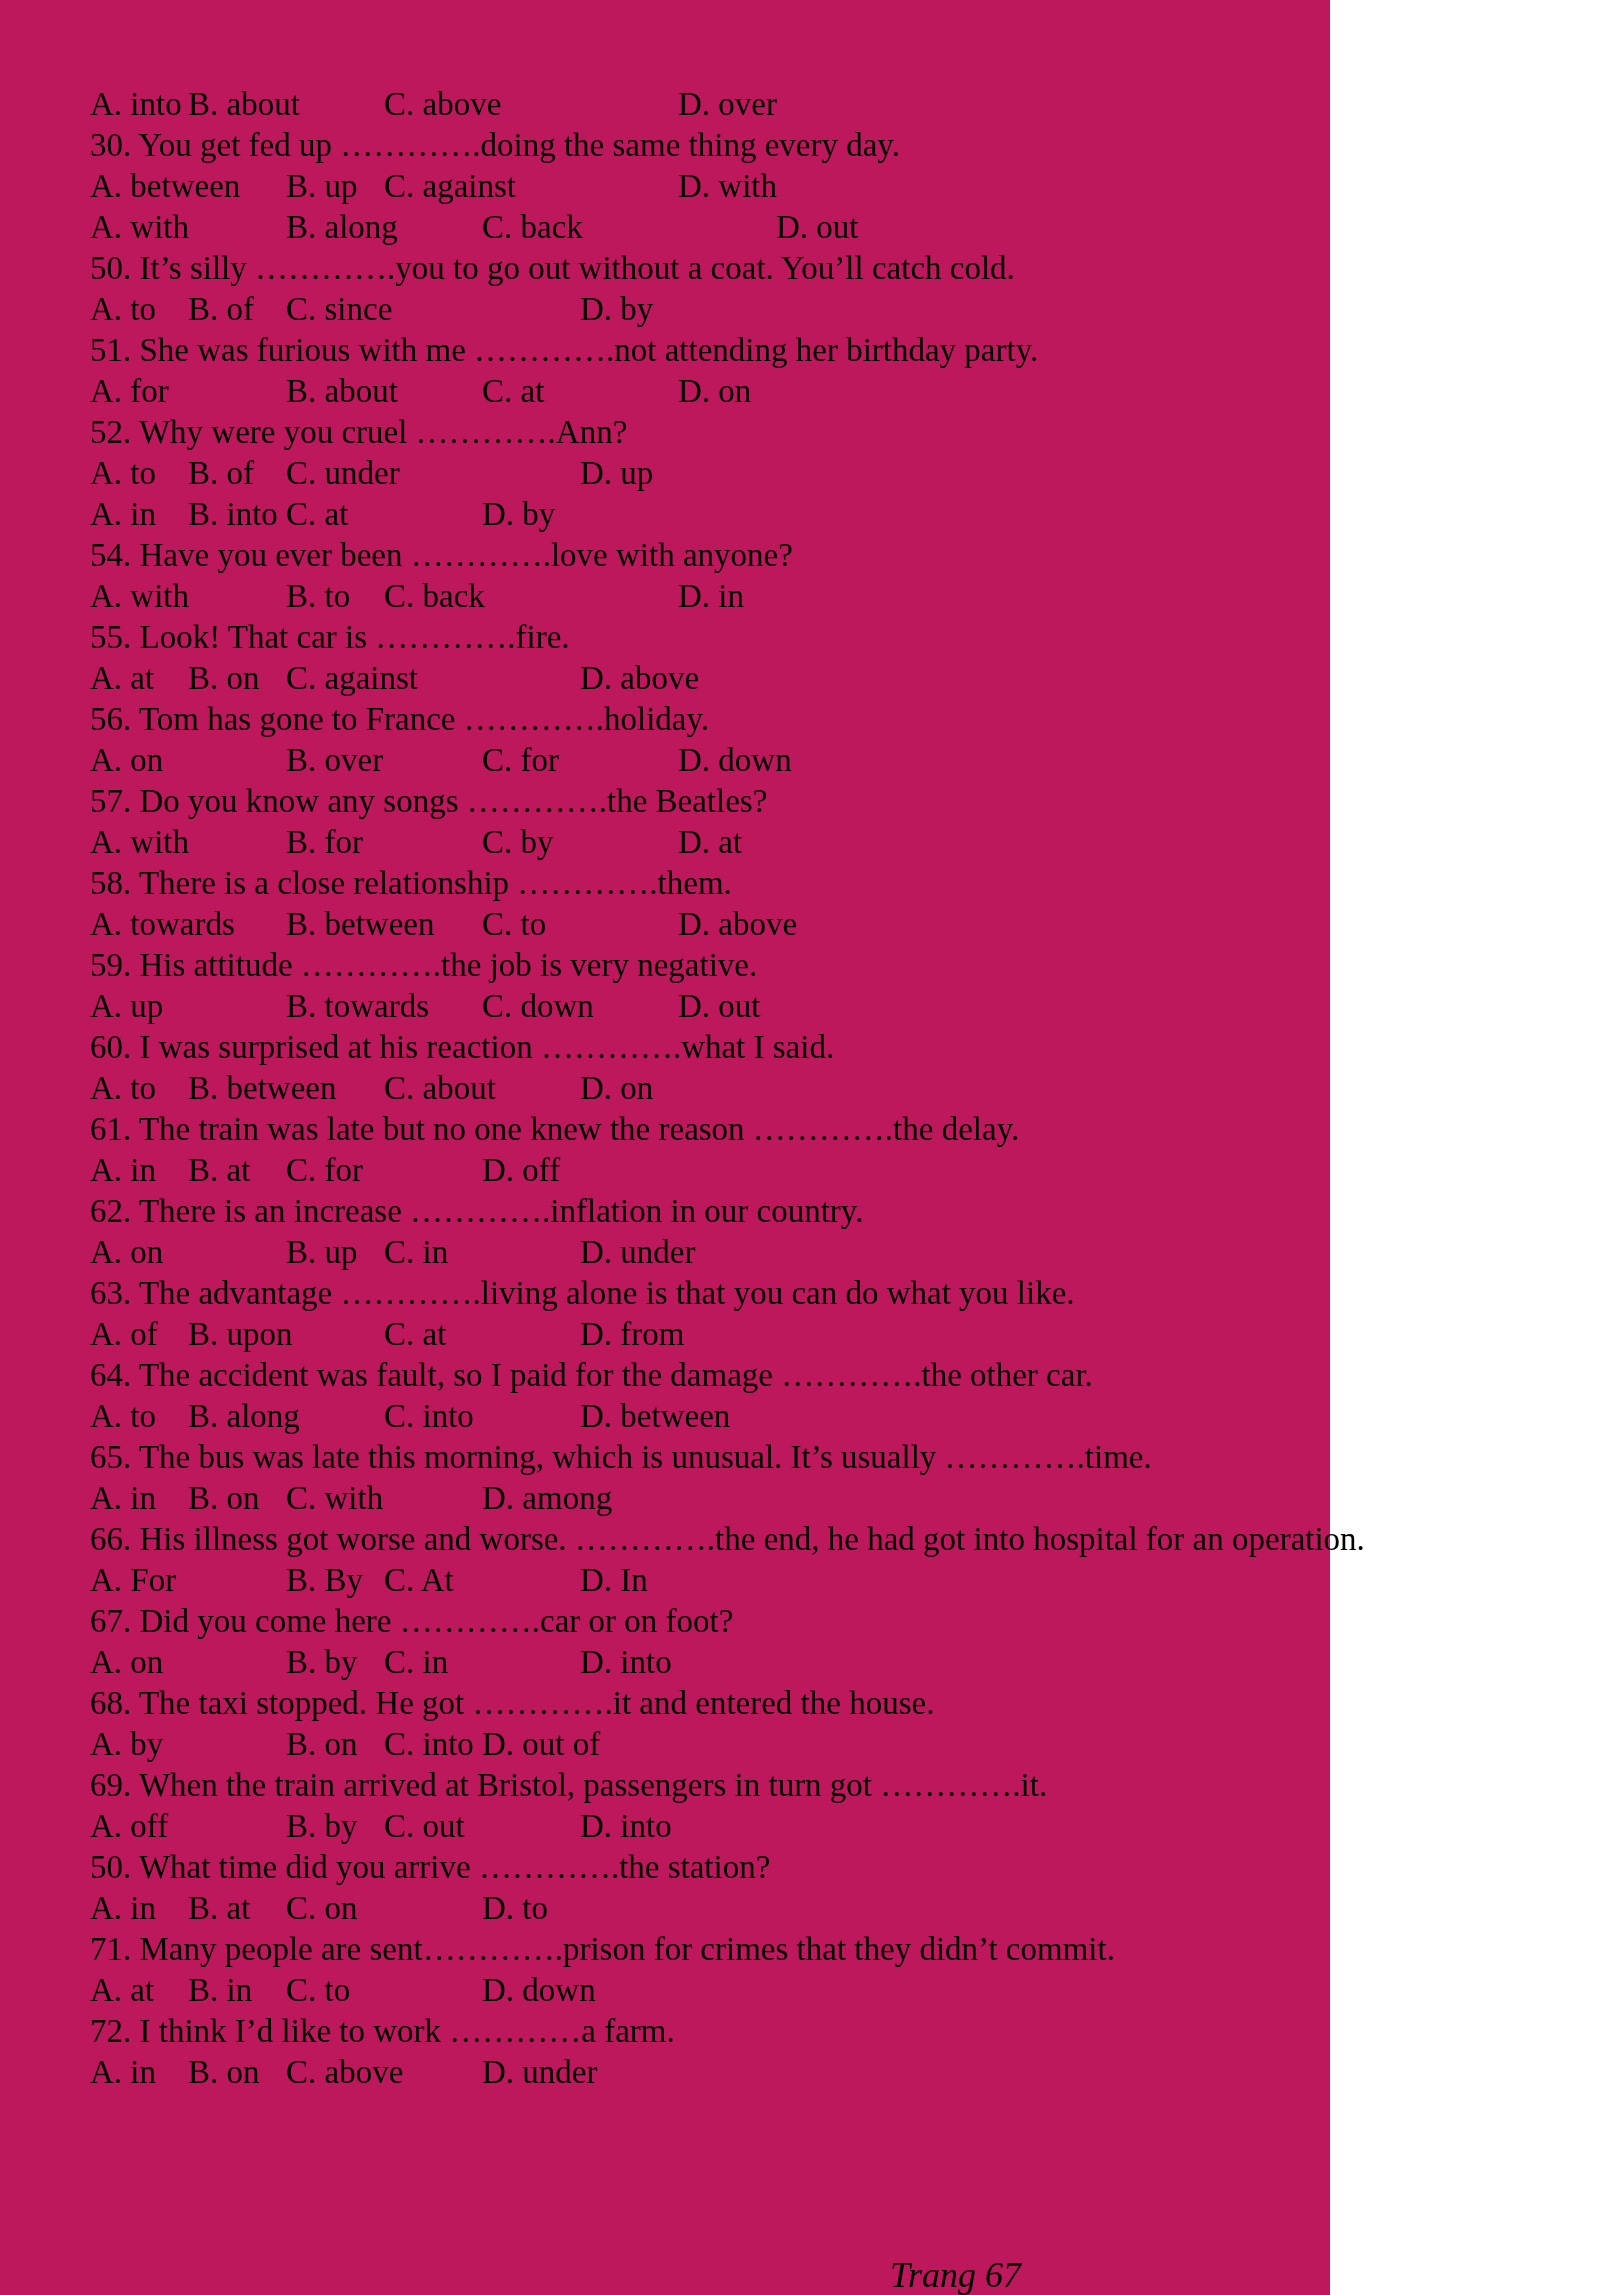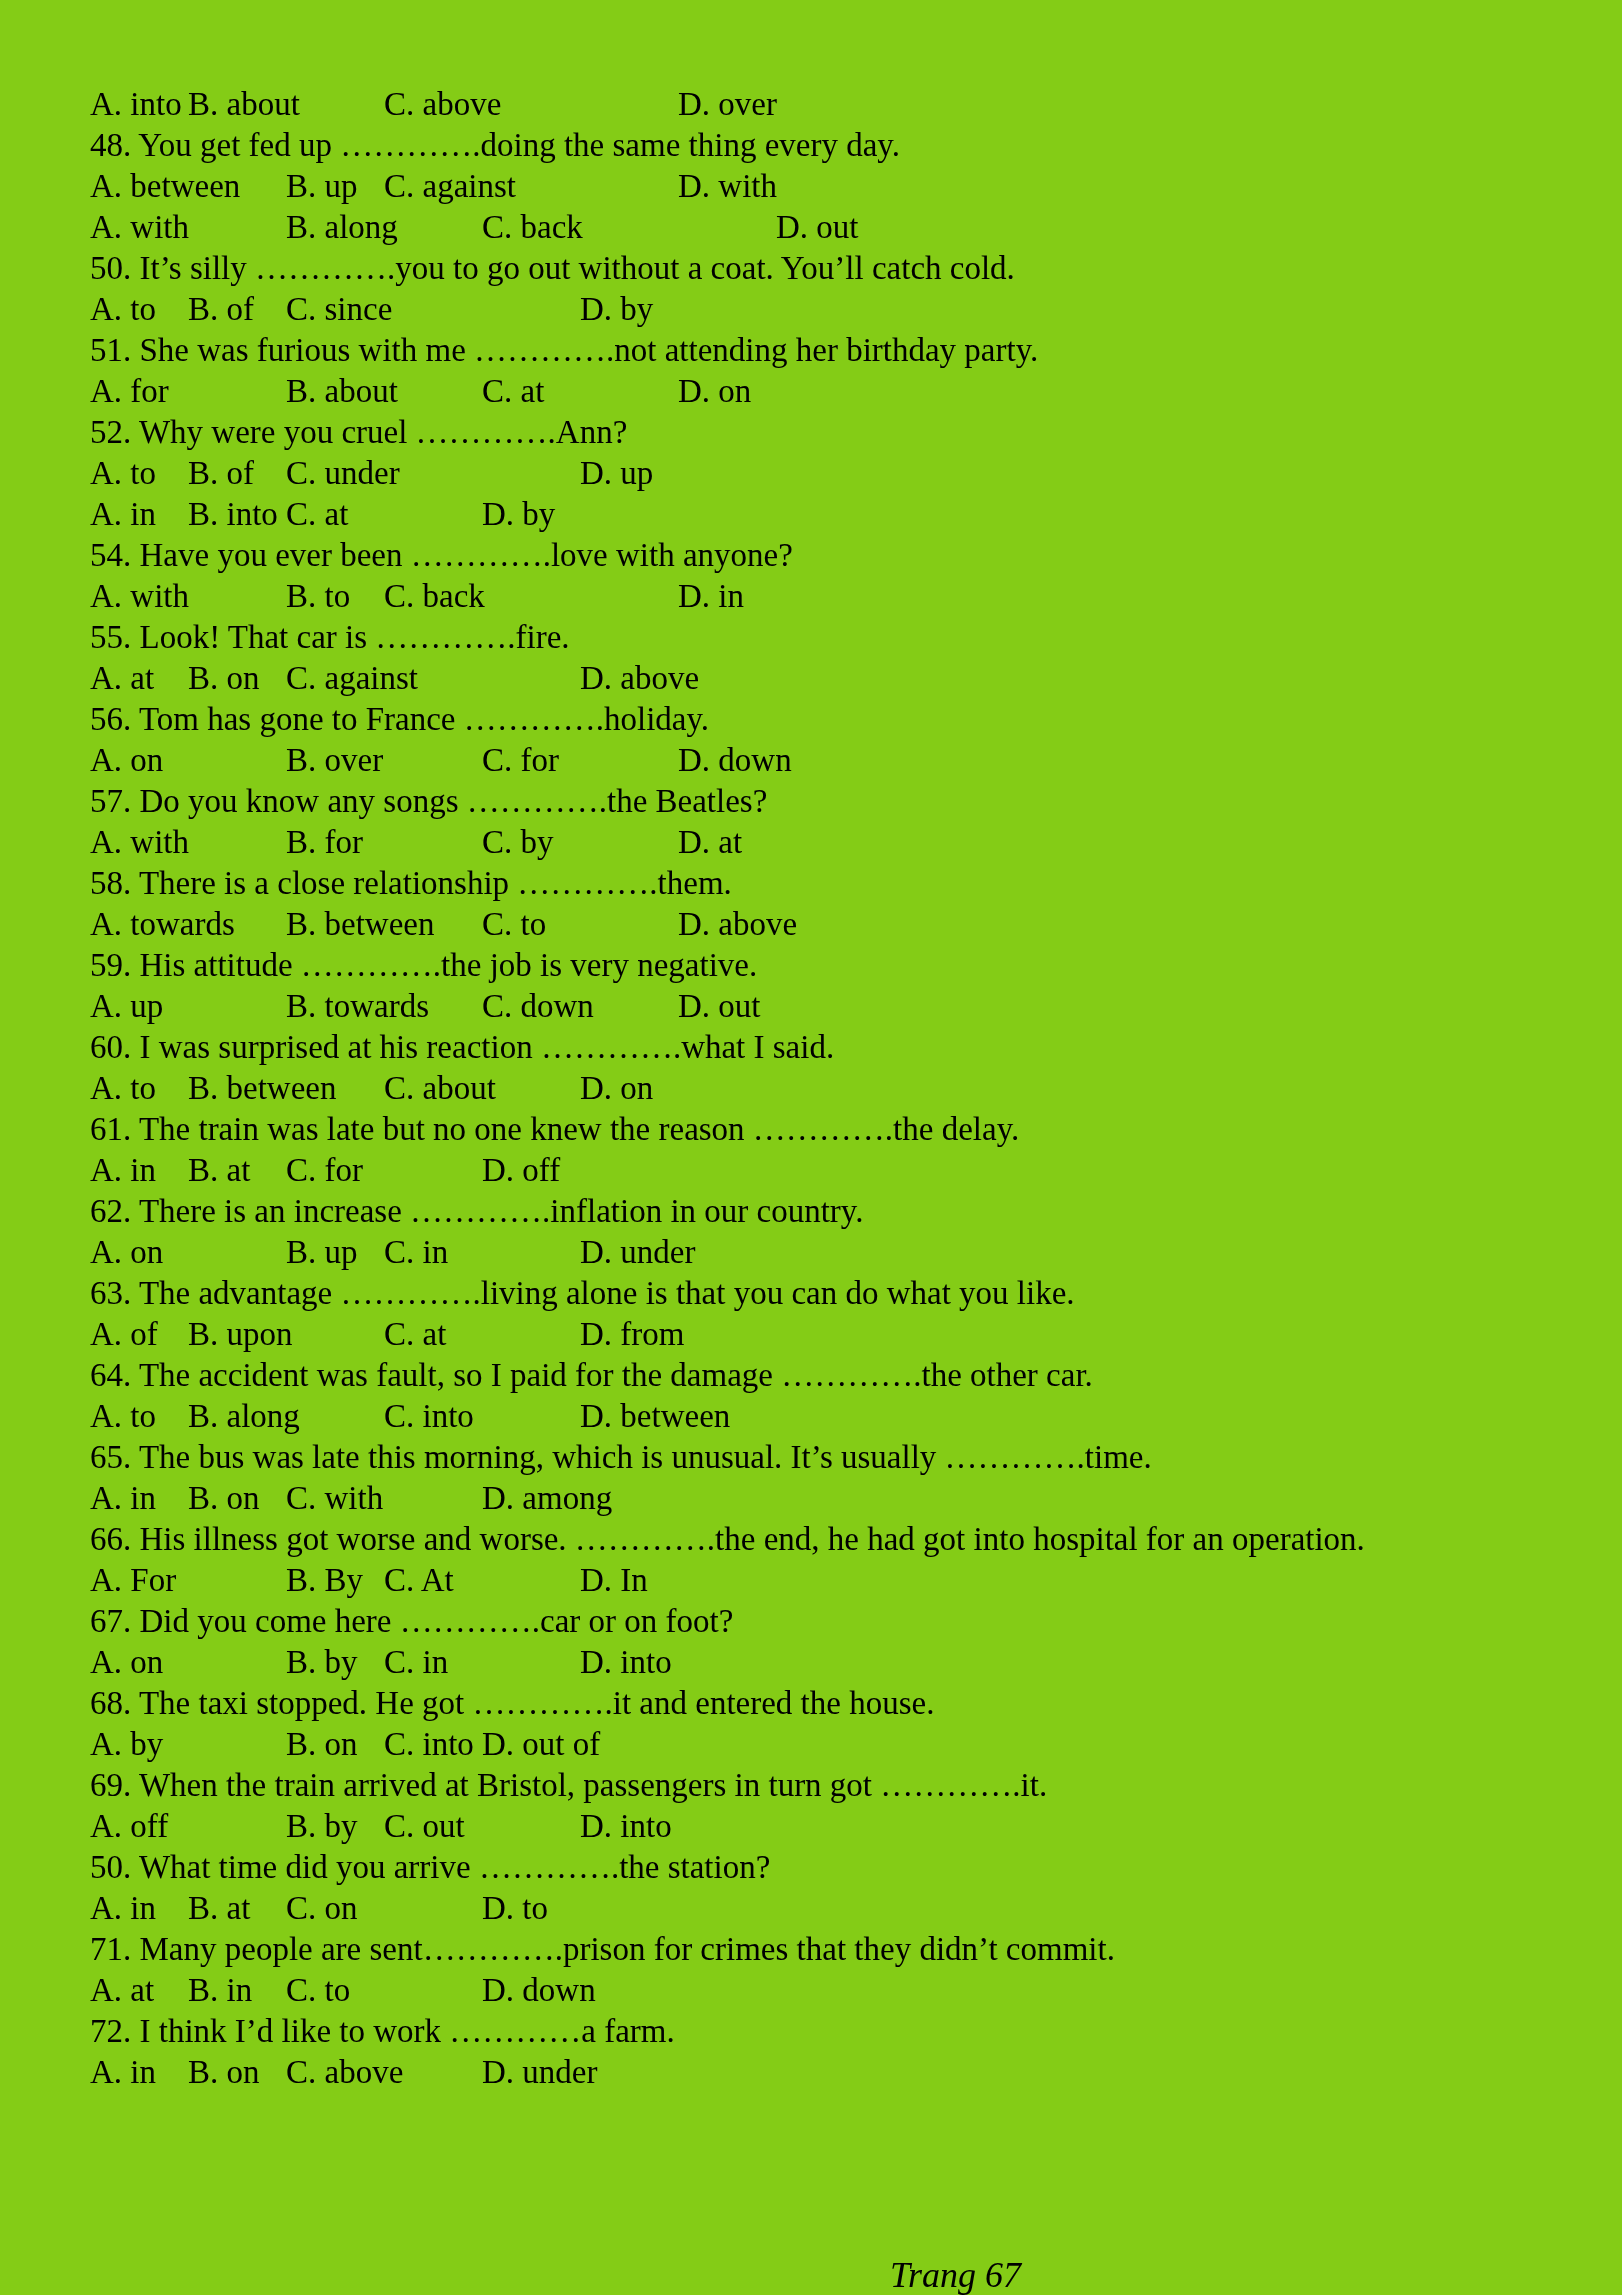--- a/index.html
+++ b/index.html
@@ -11,23 +11,23 @@
     width: 1623px;
     height: 2295px;
     position: relative;
     font-family: "Liberation Serif", "DejaVu Serif", serif;
     color: #000;
     overflow: hidden;
   }
   .sheet {
     position: absolute;
     left: 0; top: 0;
-    width: 1622px;
+    width: 1330px;
     height: 2295px;
-    background: #84cc16;
+    background: #be185d;
     font-family: Liberation Serif, serif;
   }
   #content {
     position: absolute;
     left: 90px;
     top: 84px;
     width: 1479px;
   }
   .line {
     font-size: 33px;
@@ -45,21 +45,21 @@
     font-style: italic;
     white-space: pre;
   }
 </style>
 </head>
 <body>
 
 <div class="sheet">
   <div id="content">
       <div class="line">A. into	B. about	C. above		D. over</div>
-      <div class="line">48. You get fed up ………….doing the same thing every day.</div>
+      <div class="line">30. You get fed up ………….doing the same thing every day.</div>
       <div class="line">A. between	B. up	C. against		D. with</div>
       <div class="line">A. with	B. along	C. back		D. out</div>
       <div class="line">50. It’s silly ………….you to go out without a coat. You’ll catch cold.</div>
       <div class="line">A. to	B. of	C. since		D. by</div>
       <div class="line">51. She was furious with me ………….not attending her birthday party.</div>
       <div class="line">A. for		B. about	C. at		D. on</div>
       <div class="line">52. Why were you cruel ………….Ann?</div>
       <div class="line">A. to	B. of	C. under		D. up</div>
       <div class="line">A. in	B. into	C. at		D. by</div>
       <div class="line">54. Have you ever been ………….love with anyone?</div>

